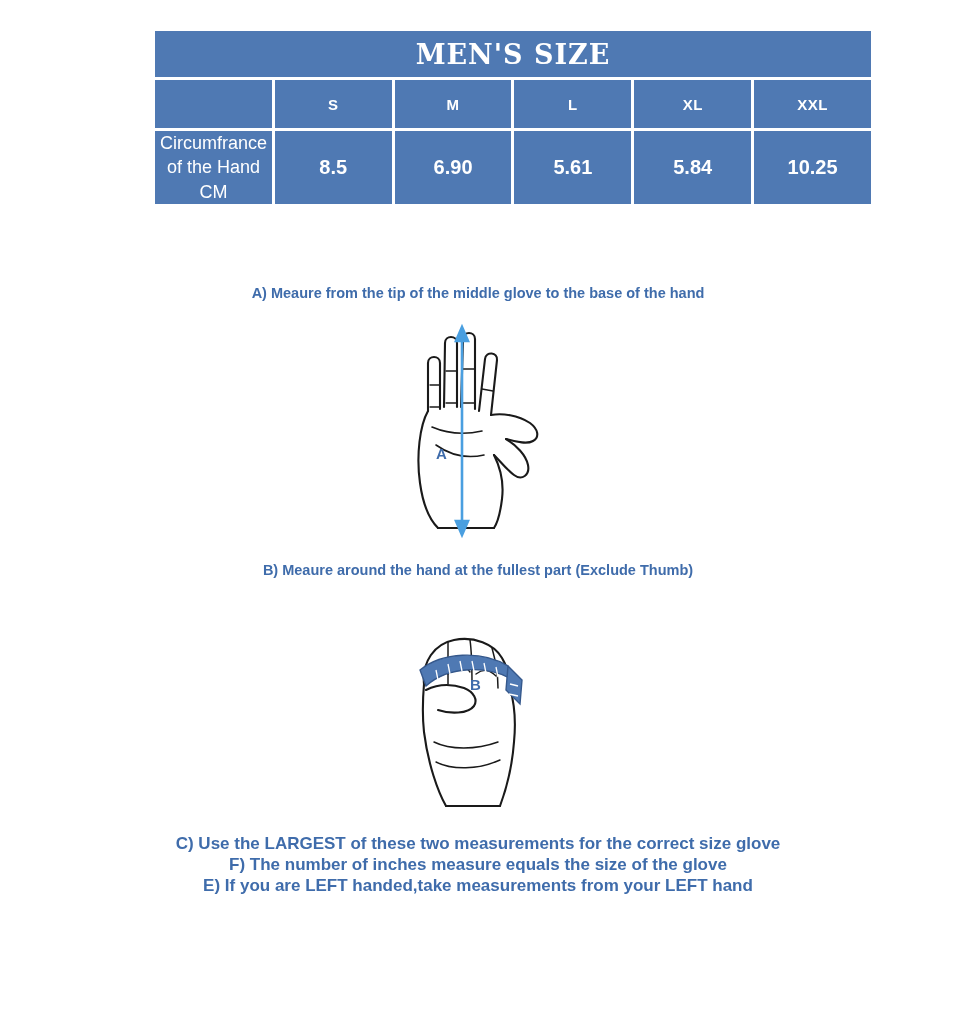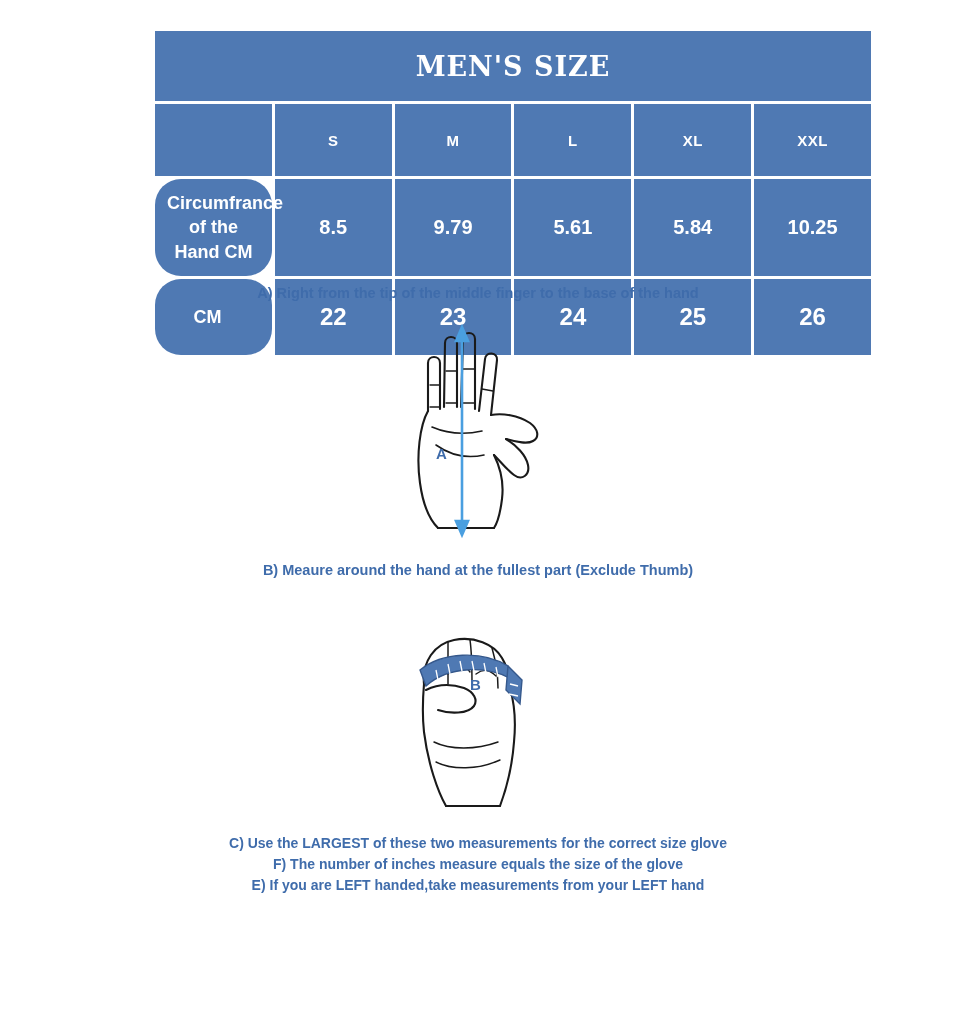--- a/index.html
+++ b/index.html
@@ -34,47 +34,46 @@
     border-collapse: separate;
     border-spacing: 3px;
     width: 722px;
     table-layout: fixed;
   }
   table.size-table td, table.size-table th {
     background: #4f79b3;
     color: #ffffff;
     text-align: center;
     vertical-align: middle;
-    padding: 12px;
+    padding: 0;
     border: 0;
   }
   .title-cell {
     height: 46px;
     font-family: "DejaVu Serif", serif;
     font-weight: bold;
     font-size: 27px;
     letter-spacing: 1px;
   }
   .hdr-blank {
     height: 48px;
   }
   .hdr-size {
     height: 48px;
     font-size: 15px;
     font-weight: bold;
     letter-spacing: 0.5px;
   }
   .row-label {
     font-size: 18px;
-    font-weight: bold;
+    font-weight: normal;
     text-align: left;
     padding-left: 12px;
     line-height: 1.35;
     height: 72px;
-    border-radius: 26px;
   }
   .row-label.center {
     text-align: center;
     padding-left: 0;
     height: 52px;
   }
   .val-big {
     font-size: 20px;
     font-weight: bold;
     height: 72px;
@@ -97,21 +96,21 @@
   #cap-a { top: 285px; }
   #cap-b { top: 562px; }
 
   .footer-notes {
     position: absolute;
     top: 833px;
     width: 956px;
     text-align: center;
   }
   .footer-notes div {
-    font-size: 14px;
+    font-size: 17px;
     font-weight: bold;
     color: #3f6cab;
     line-height: 21px;
   }
 
   
   .fig {
     position: absolute;
   }
   #fig-a { left: 390px; top: 315px; width: 176px; height: 232px; }
@@ -140,38 +139,30 @@
         <td class="hdr-blank" style="width:186px"></td>
         <td class="hdr-size" style="width:92px">S</td>
         <td class="hdr-size" style="width:94px">M</td>
         <td class="hdr-size" style="width:112px">L</td>
         <td class="hdr-size" style="width:115px">XL</td>
         <td class="hdr-size" style="width:112px">XXL</td>
       </tr>
       <tr>
         <td class="row-label">Circumfrance of the Hand CM</td>
         <td class="val-big">8.5</td>
-        <td class="val-big">9.79</td>
+        <td class="val-big">6.90</td>
         <td class="val-big">5.61</td>
         <td class="val-big">5.84</td>
         <td class="val-big">10.25</td>
       </tr>
-      <tr>
-        <td class="row-label center">CM</td>
-        <td class="val-mid">22</td>
-        <td class="val-mid">23</td>
-        <td class="val-mid">24</td>
-        <td class="val-mid">25</td>
-        <td class="val-mid">26</td>
-      </tr>
     </tbody>
       </table>
   </div>
 
-  <div class="caption" id="cap-a">A) Right from the tip of the middle finger to the base of the hand</div>
+  <div class="caption" id="cap-a">A) Meaure from the tip of the middle glove to the base of the hand</div>
 
   <div class="fig" id="fig-a">
     <svg width="176" height="232" viewBox="0 0 176 232">
 
       <g fill="none" stroke="#1a1a1a" stroke-width="2.1" stroke-linecap="round" stroke-linejoin="round">
 
         <path d="M38,96 L38,48 C38,40 50,40 50,48 L50,94"></path>
 
         <path d="M54,92 L55,28 C55,20 67,20 67,28 L67,92"></path>
 

